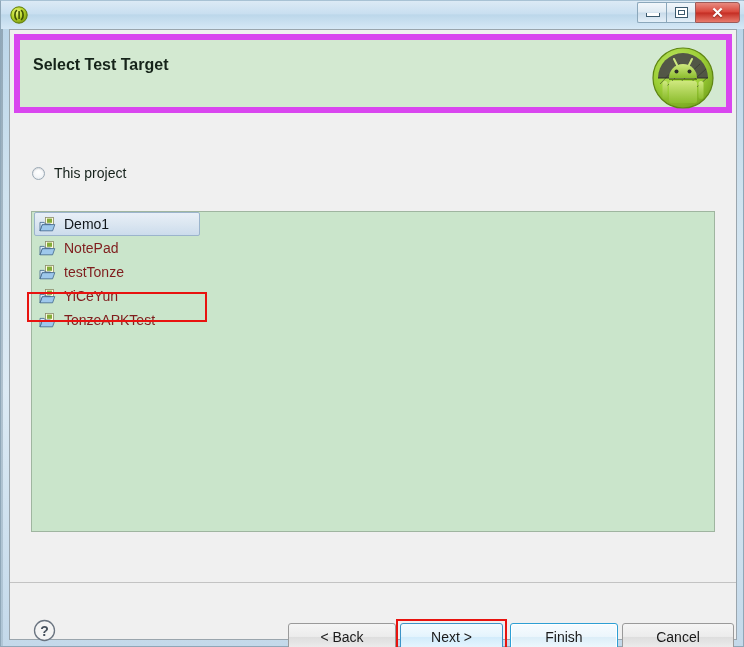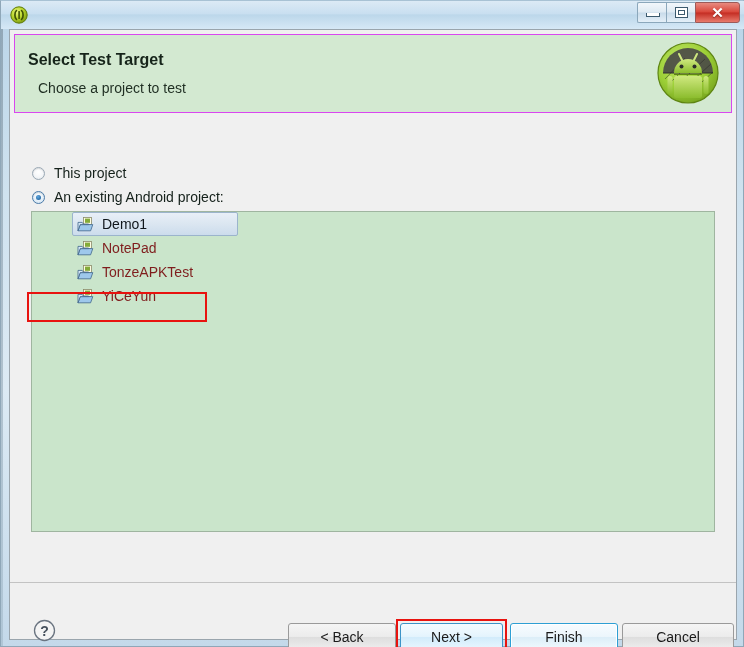--- a/index.html
+++ b/index.html
@@ -128,21 +128,21 @@
     box-sizing: border-box;
   }
 
   
   #banner {
     position: absolute;
     left: 4px; top: 4px;
     width: 718px;
     height: 79px;
     background: #d3e9d1;
-    border: 1px solid #d946ef;
+    border: 6px solid #d946ef;
     box-sizing: border-box;
   }
   #banner-title {
     position: absolute;
     left: 13px; top: 16px;
     font-size: 16px;
     font-weight: bold;
     color: #16241a;
   }
   #banner-sub {
@@ -209,21 +209,20 @@
   #project-list {
     position: absolute;
     left: 21px;
     top: 97px;
     width: 684px;
     height: 321px;
     background: #cae5cb;
     border: 1px solid #9fb5a0;
     box-sizing: border-box;
     overflow: hidden;
-    padding-left: 38px;
   }
   .list-item {
     position: relative;
     height: 24px;
     display: flex;
     align-items: center;
     padding-left: 7px;
     box-sizing: border-box;
     cursor: default;
   }
@@ -343,21 +342,20 @@
       <div class="cap-btn close">
         <span class="glyph-close">✕</span>
       </div>
     </div>
   </div>
 
   <div id="client">
 
     <div id="banner">
       <div id="banner-title">Select Test Target</div>
-      <div id="banner-sub">Choose a project to test</div>
 
       <span id="android-logo">
         <svg width="66" height="66" viewBox="0 0 66 66">
           <defs>
             <radialGradient id="ringG" cx="40%" cy="32%" r="78%">
               <stop offset="0%" stop-color="#c3e86a"></stop>
               <stop offset="55%" stop-color="#9ccf36"></stop>
               <stop offset="100%" stop-color="#6f9c1a"></stop>
             </radialGradient>
             <linearGradient id="botG" x1="0" y1="0" x2="0" y2="1">
@@ -391,24 +389,20 @@
       </span>
     </div>
 
     <div id="body-area">
 
       <div class="radio-row" id="radio-this">
         <span class="radio-mark"></span>
         <span class="radio-label">This project</span>
       </div>
 
-      <div class="radio-row" id="radio-exist">
-        <span class="radio-mark checked"></span>
-        <span class="radio-label">An existing Android project:</span>
-      </div>
 
       <div id="project-list">
 
         <div class="list-item selected">
           <span class="proj-icon">
             <svg width="17" height="15" viewBox="0 0 17 15">
               <rect x="6.5" y="0.5" width="8" height="7" fill="#fdfbe2" stroke="#8a8a6a" stroke-width=".8"></rect>
               <rect x="8" y="1.6" width="5" height="4.2" fill="#6f9c1a" opacity=".85"></rect>
               <path d="M1 13.8 L3.2 7.6 L15.8 7.6 L13.6 13.8 Z" fill="#9ec8ec" stroke="#40668c" stroke-width=".8"></path>
               <path d="M1 13.8 L1 5.4 L5.2 5.4 L6.4 7.0 L11.6 7.0 L11.6 7.6 L3.2 7.6 Z" fill="#d7e9f8" stroke="#40668c" stroke-width=".8"></path>
@@ -424,45 +418,56 @@
               <rect x="8" y="1.6" width="5" height="4.2" fill="#6f9c1a" opacity=".85"></rect>
               <path d="M1 13.8 L3.2 7.6 L15.8 7.6 L13.6 13.8 Z" fill="#9ec8ec" stroke="#40668c" stroke-width=".8"></path>
               <path d="M1 13.8 L1 5.4 L5.2 5.4 L6.4 7.0 L11.6 7.0 L11.6 7.6 L3.2 7.6 Z" fill="#d7e9f8" stroke="#40668c" stroke-width=".8"></path>
             </svg>
           </span>
           <span class="item-label">NotePad</span>
         </div>
 
 
 
+        <div class="list-item">
+          <span class="proj-icon">
+            <svg width="17" height="15" viewBox="0 0 17 15">
+              <rect x="6.5" y="0.5" width="8" height="7" fill="#fdfbe2" stroke="#8a8a6a" stroke-width=".8"></rect>
+              <rect x="8" y="1.6" width="5" height="4.2" fill="#6f9c1a" opacity=".85"></rect>
+              <path d="M1 13.8 L3.2 7.6 L15.8 7.6 L13.6 13.8 Z" fill="#9ec8ec" stroke="#40668c" stroke-width=".8"></path>
+              <path d="M1 13.8 L1 5.4 L5.2 5.4 L6.4 7.0 L11.6 7.0 L11.6 7.6 L3.2 7.6 Z" fill="#d7e9f8" stroke="#40668c" stroke-width=".8"></path>
+            </svg>
+          </span>
+          <span class="item-label">testTonze</span>
+        </div>
+
+        <div class="list-item">
+          <span class="proj-icon">
+            <svg width="17" height="15" viewBox="0 0 17 15">
+              <rect x="6.5" y="0.5" width="8" height="7" fill="#fdfbe2" stroke="#8a8a6a" stroke-width=".8"></rect>
+              <rect x="8" y="1.6" width="5" height="4.2" fill="#6f9c1a" opacity=".85"></rect>
+              <path d="M1 13.8 L3.2 7.6 L15.8 7.6 L13.6 13.8 Z" fill="#9ec8ec" stroke="#40668c" stroke-width=".8"></path>
+              <path d="M1 13.8 L1 5.4 L5.2 5.4 L6.4 7.0 L11.6 7.0 L11.6 7.6 L3.2 7.6 Z" fill="#d7e9f8" stroke="#40668c" stroke-width=".8"></path>
+            </svg>
+          </span>
+          <span class="item-label">YiCeYun</span>
+        </div>
 
         <div class="list-item">
           <span class="proj-icon">
             <svg width="17" height="15" viewBox="0 0 17 15">
               <rect x="6.5" y="0.5" width="8" height="7" fill="#fdfbe2" stroke="#8a8a6a" stroke-width=".8"></rect>
               <rect x="8" y="1.6" width="5" height="4.2" fill="#6f9c1a" opacity=".85"></rect>
               <path d="M1 13.8 L3.2 7.6 L15.8 7.6 L13.6 13.8 Z" fill="#9ec8ec" stroke="#40668c" stroke-width=".8"></path>
               <path d="M1 13.8 L1 5.4 L5.2 5.4 L6.4 7.0 L11.6 7.0 L11.6 7.6 L3.2 7.6 Z" fill="#d7e9f8" stroke="#40668c" stroke-width=".8"></path>
             </svg>
           </span>
           <span class="item-label">TonzeAPKTest</span>
         </div>
 
-        <div class="list-item">
-          <span class="proj-icon">
-            <svg width="17" height="15" viewBox="0 0 17 15">
-              <rect x="6.5" y="0.5" width="8" height="7" fill="#fdfbe2" stroke="#8a8a6a" stroke-width=".8"></rect>
-              <rect x="8" y="1.6" width="5" height="4.2" fill="#6f9c1a" opacity=".85"></rect>
-              <path d="M1 13.8 L3.2 7.6 L15.8 7.6 L13.6 13.8 Z" fill="#9ec8ec" stroke="#40668c" stroke-width=".8"></path>
-              <path d="M1 13.8 L1 5.4 L5.2 5.4 L6.4 7.0 L11.6 7.0 L11.6 7.6 L3.2 7.6 Z" fill="#d7e9f8" stroke="#40668c" stroke-width=".8"></path>
-            </svg>
-          </span>
-          <span class="item-label">YiCeYun</span>
-        </div>
-
       </div>
 
       <div class="annot" id="annot-demo1"></div>
 
     </div>
 
     <div id="sep-line"></div>
 
     <div id="help-button">
       <svg width="27" height="27" viewBox="0 0 27 27">

